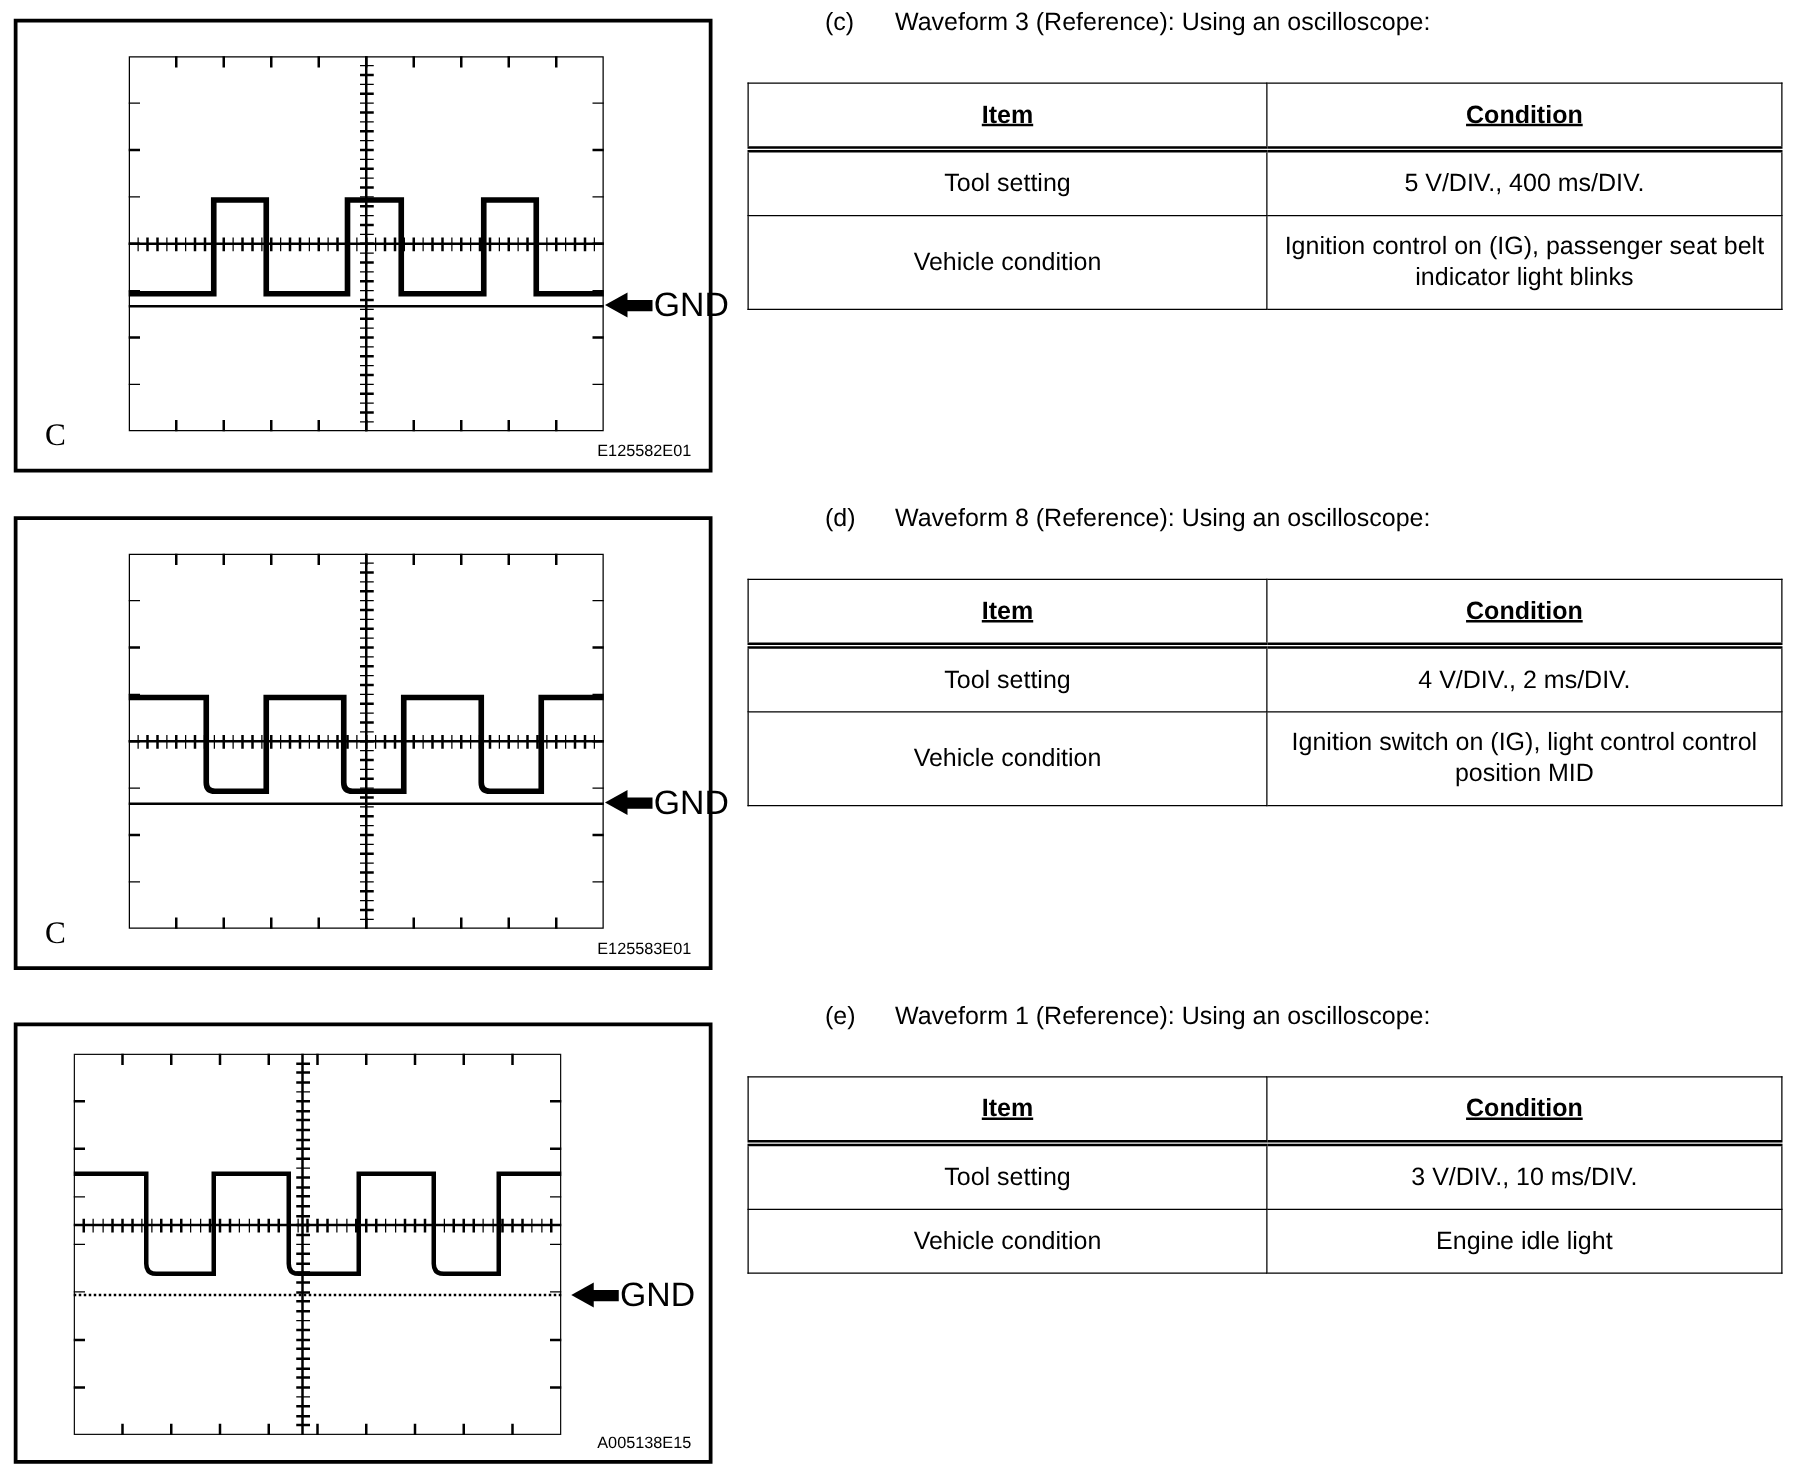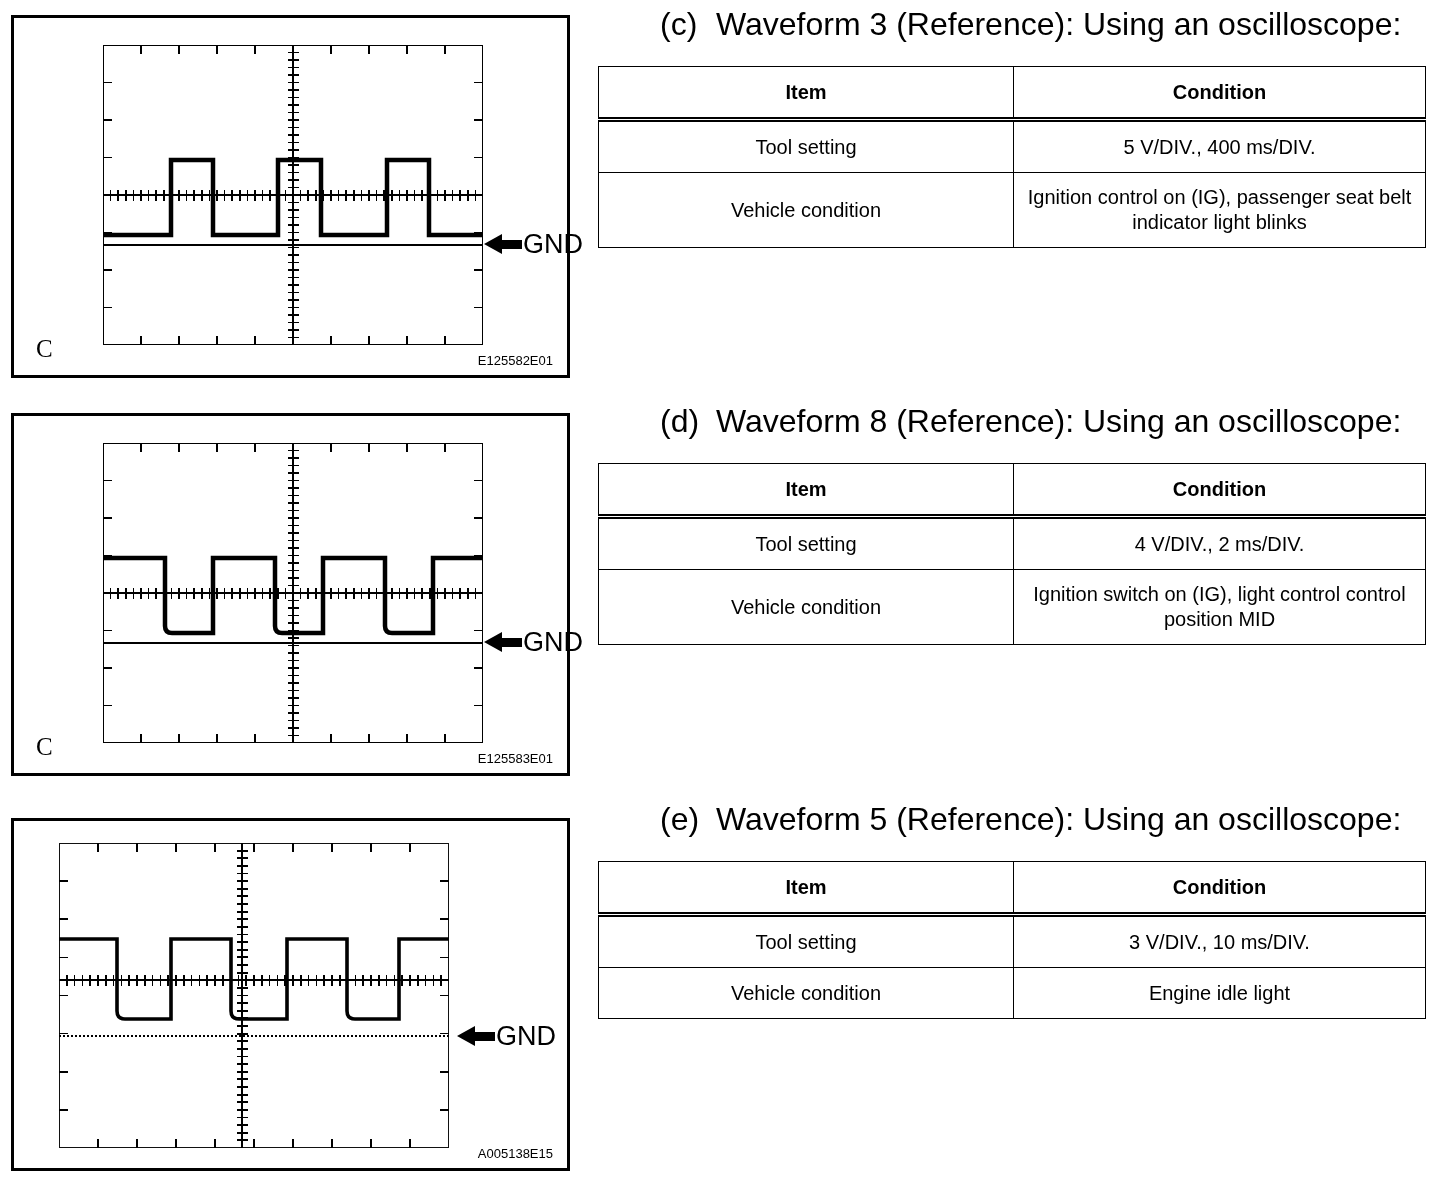--- a/index.html
+++ b/index.html
@@ -104,21 +104,21 @@
     border-right:18px solid #000;
   }
   .gnd-text{
     font-family:"Liberation Sans",sans-serif;
     font-size:27px;line-height:1;margin-left:1px;
   }
 
   
   .wf-heading{
     position:absolute;
-    font-size:32px;
+    font-size:20px;
     line-height:1;
     white-space:nowrap;
   }
   .wf-heading .letter{
     display:inline-block;width:56px;
   }
 
   .cond-table{
     position:absolute;
     border-collapse:collapse;
@@ -132,20 +132,21 @@
     text-align:center;
     vertical-align:middle;
     padding:6px 8px;
     font-size:20px;
     line-height:1.25;
   }
   .cond-table th{
     font-weight:700;
     height:38px;
     border-bottom:5px double #000;
+    text-decoration:underline;
   }
   .cond-table td{font-weight:400;}
   .row-tall td{height:62px;}
   .row-short td{height:38px;}
 </style>
 </head>
 <body>
 
 <div class="figure-panel" style="left:11px;top:15px;width:559px;height:363px;">
   <div class="scope" style="left:89px;top:27px;width:380px;height:300px;">
@@ -625,21 +626,21 @@
       <td>4 V/DIV., 2 ms/DIV.</td>
     </tr>
     <tr class="row-tall">
       <td>Vehicle condition</td>
       <td>Ignition switch on (IG), light control control position MID</td>
     </tr>
   </tbody>
 </table>
 
 <div class="wf-heading" style="left:660px;top:803px;">
-  <span class="letter">(e)</span><span>Waveform 5 (Reference): Using an oscilloscope:</span>
+  <span class="letter">(e)</span><span>Waveform 1 (Reference): Using an oscilloscope:</span>
 </div>
 
 <table class="cond-table" style="left:598px;top:861px;">
   <colgroup>
       <col class="c-item">
       <col class="c-cond">
     </colgroup>
   <thead>
     <tr>
       <th>Item</th>

